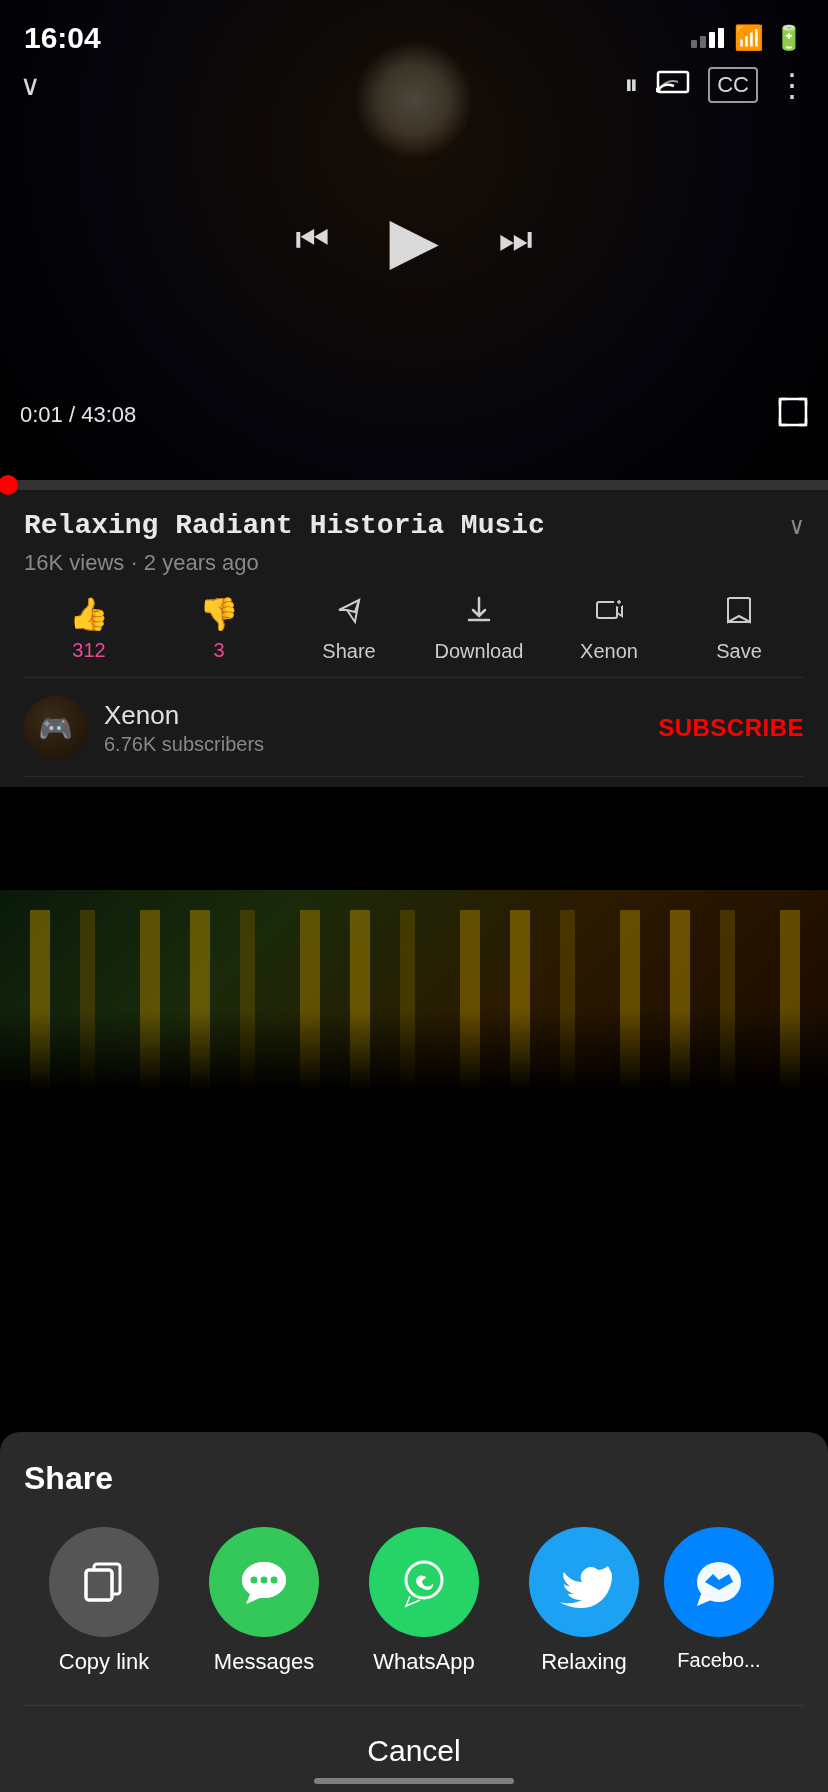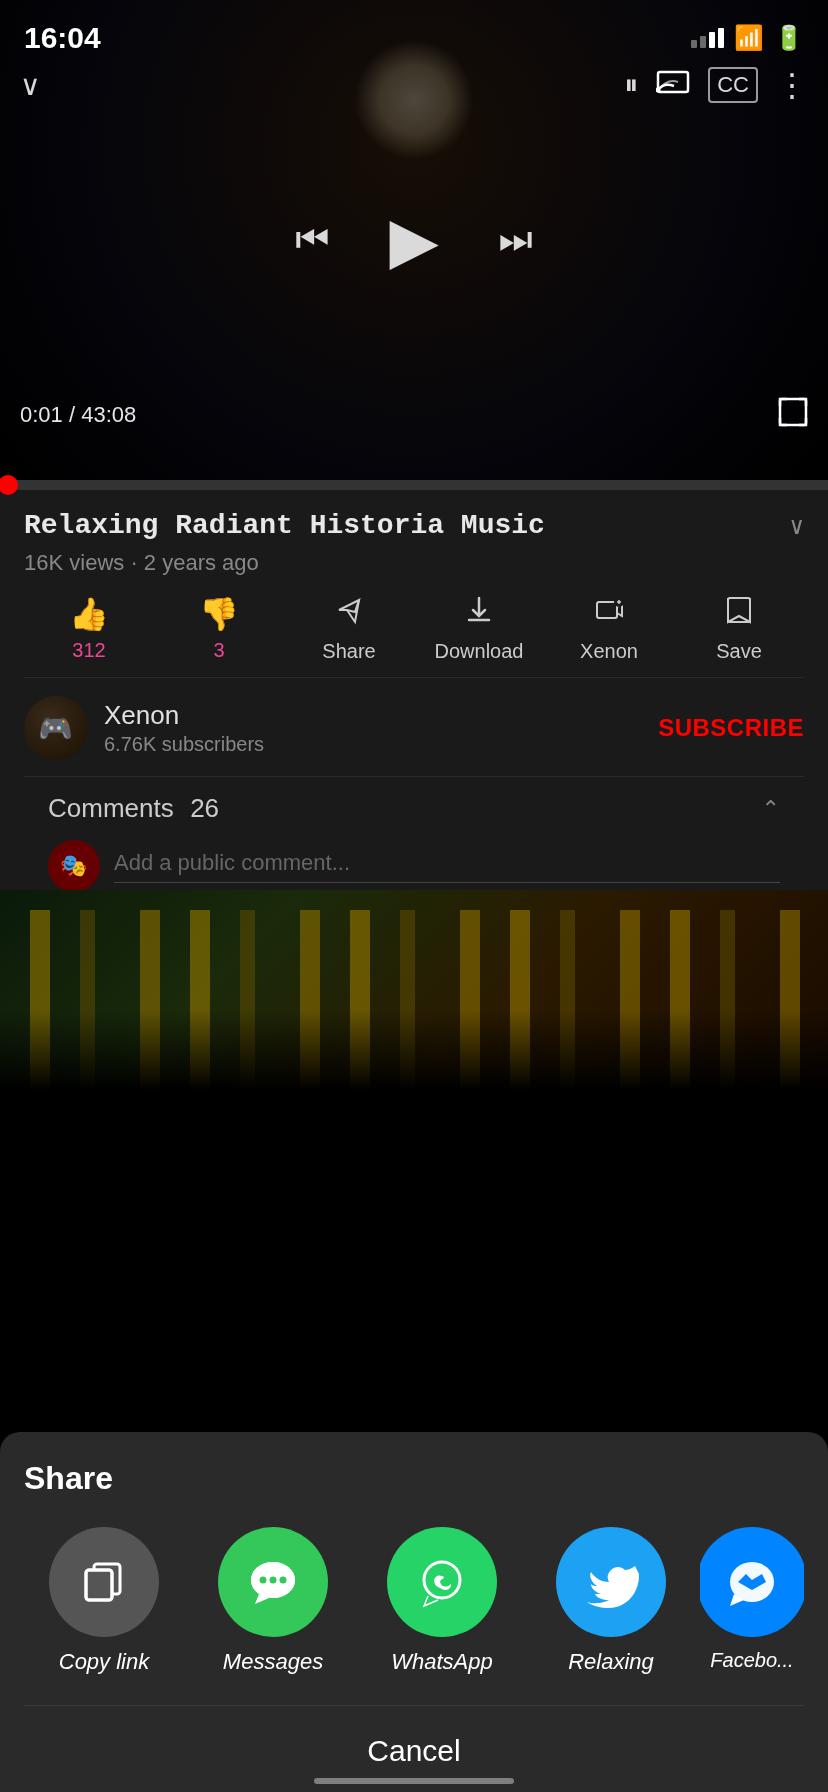--- a/index.html
+++ b/index.html
@@ -344,24 +344,23 @@
       z-index: 20;
     }
     .share-title {
       font-size: 32px;
       font-weight: 600;
       color: #fff;
       margin-bottom: 30px;
     }
     .share-apps-row {
       display: flex;
-      gap: 9px;
+      gap: 0;
       overflow: hidden;
       padding-bottom: 10px;
-      font-style: italic;
     }
     .share-app {
       display: flex;
       flex-direction: column;
       align-items: center;
       gap: 12px;
       min-width: 160px;
       cursor: pointer;
     }
     .share-app-icon {
@@ -549,33 +548,20 @@
     <div class="channel-avatar">
       <div class="channel-avatar-inner">🎮</div>
     </div>
     <div class="channel-info">
       <div class="channel-name">Xenon</div>
       <div class="channel-subs">6.76K subscribers</div>
     </div>
     <button class="subscribe-btn">SUBSCRIBE</button>
   </div>
 
-  <div class="comments-section">
-    <div class="comments-header">
-      <span>
-        <span class="comments-title">Comments</span>
-        <span class="comments-count">26</span>
-      </span>
-      <span class="comments-sort-icon">⌃</span>
-    </div>
-    <div class="comment-input-row">
-      <div class="user-avatar-small">🎭</div>
-      <div class="comment-placeholder">Add a public comment...</div>
-    </div>
-  </div>
 </div>
 
 <div class="thumbnail-strip">
   <div class="thumbnail-img">
     <div class="thumbnail-forest"></div>
     <div style="position:absolute;bottom:0;left:0;right:0;height:80px;background:linear-gradient(to top, #000, transparent)"></div>
   </div>
 </div>
 
 <div class="share-sheet">

